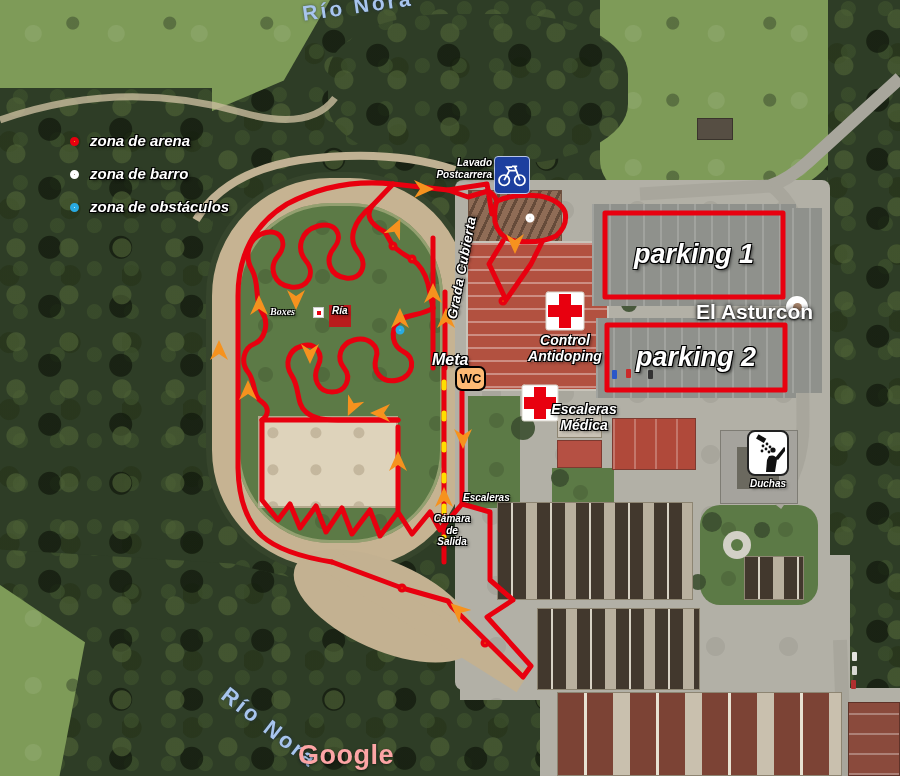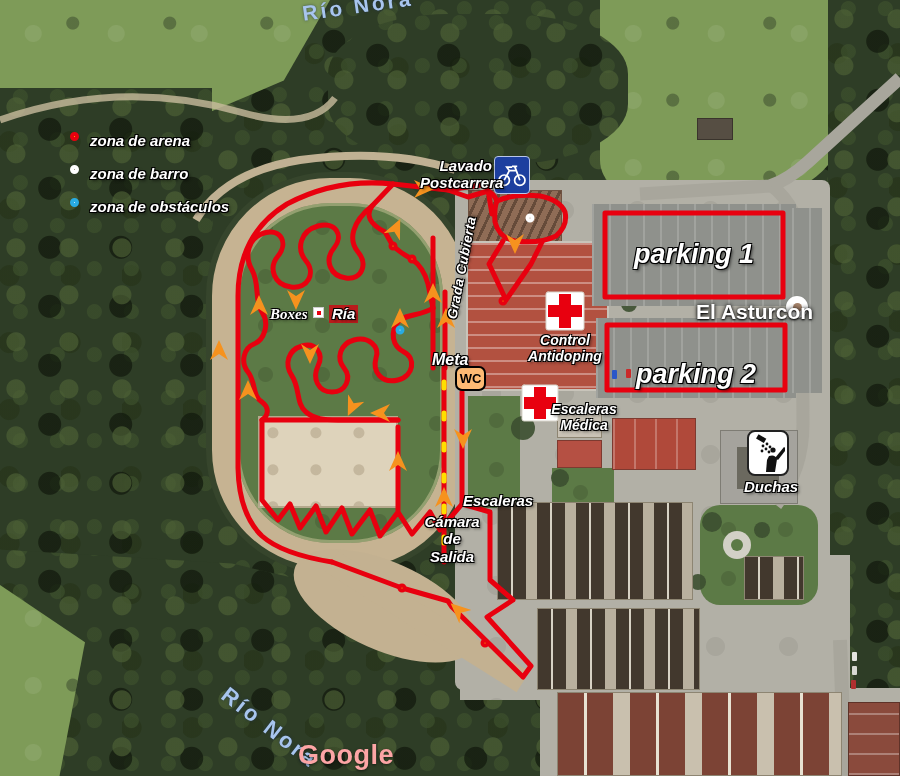--- a/index.html
+++ b/index.html
@@ -50,36 +50,36 @@
     repeating-linear-gradient(90deg,#7c4335 0 26px,#e8e2d2 26px 29px,#7c4335 29px 55px,#c9c0ae 55px 72px);
     border:1px solid #8d8572;}
   #roundabout{left:723px;top:531px;width:28px;height:28px;border-radius:50%;
     background:#d2d0c6;}
   #roundabout .inner{position:absolute;left:8px;top:8px;width:12px;height:12px;border-radius:50%;background:#5c7a46;}
   .car{position:absolute;width:5px;height:9px;border-radius:1px;}
 
   
   .maplabel{position:absolute;color:#fff;font-weight:bold;font-style:italic;white-space:nowrap;
     text-shadow:-1px -1px 0 #000,1px -1px 0 #000,-1px 1px 0 #000,1px 1px 0 #000,2px 2px 3px rgba(0,0,0,.55);
-    font-size:15px;line-height:1.15;}
+    font-size:10px;line-height:1.15;}
   .waterlabel{position:absolute;color:#a8c5ee;font-weight:bold;letter-spacing:3px;white-space:nowrap;
     text-shadow:0 0 3px rgba(30,45,80,.7);}
   .poi-label{position:absolute;color:#fff;font-weight:600;font-style:normal;font-size:21px;white-space:nowrap;
     text-shadow:0 1px 2px #000,0 0 4px #000;}
 
   
   .dot{position:absolute;width:9px;height:9px;border-radius:50%;transform:translate(-50%,-50%);}
   .dot-sand{background:#ffe100;border:4px solid #e8000f;}
   .dot-mud{background:#8d7d6b;border:4px solid #ffffff;}
   .dot-obstacles{background:#ffffff;border:4px solid #29abe2;}
   .arrow{position:absolute;width:18px;height:20px;}
 
   
   #legend{left:70px;top:132px;width:210px;}
-  .legend-row{display:flex;align-items:flex-start;gap:11px;margin-bottom:15px;height:18px;}
+  .legend-row{display:flex;align-items:center;gap:11px;margin-bottom:15px;height:18px;}
   .legend-row .dot{position:static;transform:none;flex:0 0 auto;}
   .legend-row .maplabel{position:static;font-size:15px;}
 
   
   #bike-sign{left:494px;top:156px;width:36px;height:38px;background:#1d3f9f;border:1px solid #b9c6ea;border-radius:4px;
     display:flex;align-items:center;justify-content:center;}
   #wc-sign{left:455px;top:366px;width:31px;height:25px;background:#fdba74;border:2.5px solid #000;border-radius:7px;
     display:flex;align-items:center;justify-content:center;font-weight:bold;font-size:13px;color:#000;}
   #duchas-sign{left:747px;top:430px;width:42px;height:46px;background:#fff;border:2px solid #222;border-radius:8px;
     display:flex;align-items:center;justify-content:center;}
@@ -295,31 +295,31 @@
 
   <div class="waterlabel" style="left:302px;top:-6px;font-size:21px;transform:rotate(-8deg);">Río Nora</div>
   <div class="waterlabel" style="left:232px;top:682px;font-size:22px;transform:rotate(38deg);transform-origin:left top;">Río Nora</div>
 
   <div class="maplabel" style="left:420px;top:157px;width:72px;text-align:right;">
     <div>Lavado</div>
     <div>Postcarrera</div>
   </div>
 
   <div class="maplabel" style="left:605px;top:213px;width:178px;height:84px;display:flex;align-items:center;justify-content:center;font-size:27px;">parking 1</div>
-  <div class="maplabel" style="left:607px;top:342px;width:178px;height:65px;display:flex;align-items:center;justify-content:center;font-size:27px;">parking 2</div>
+  <div class="maplabel" style="left:607px;top:325px;width:178px;height:65px;display:flex;align-items:center;justify-content:center;font-size:27px;">parking 2</div>
 
   <div class="poi-label" style="left:696px;top:300px;">El Asturcon</div>
 
   <div class="maplabel" style="left:392px;top:260px;width:140px;text-align:center;transform:rotate(-79deg);font-size:13.5px;letter-spacing:.5px;">Grada Cubierta</div>
 
   <div class="maplabel" style="left:270px;top:306px;font-family:Liberation Serif, serif;">Boxes</div>
   <div class="abs" style="left:313px;top:307px;width:11px;height:11px;background:#fff;border:1px solid #ccc;">
     <div style="position:absolute;left:3px;top:3px;width:4px;height:4px;background:#e8000f;"></div>
   </div>
-  <div class="maplabel" style="left:329px;top:305px;background:#b91c1c;padding:0 3px 1px 3px;font-style:italic;">Ría</div>
+  <div class="maplabel" style="left:329px;top:305px;background:#b91c1c;padding:0 3px 10px 3px;font-style:italic;">Ría</div>
 
   <div class="maplabel" style="left:432px;top:351px;font-size:16px;">Meta</div>
 
   <div class="maplabel" style="left:505px;top:332px;width:120px;text-align:center;font-size:14px;">
     <div>Control</div>
     <div>Antidoping</div>
   </div>
 
   <div class="maplabel" style="left:548px;top:401px;width:72px;text-align:center;font-size:14px;">
     <div>Escaleras</div>

